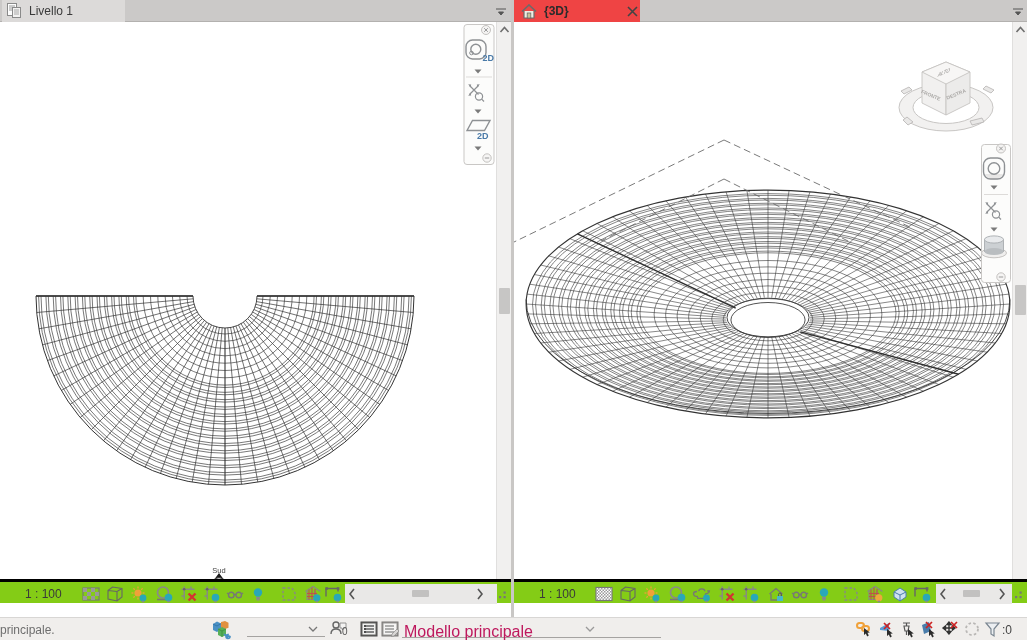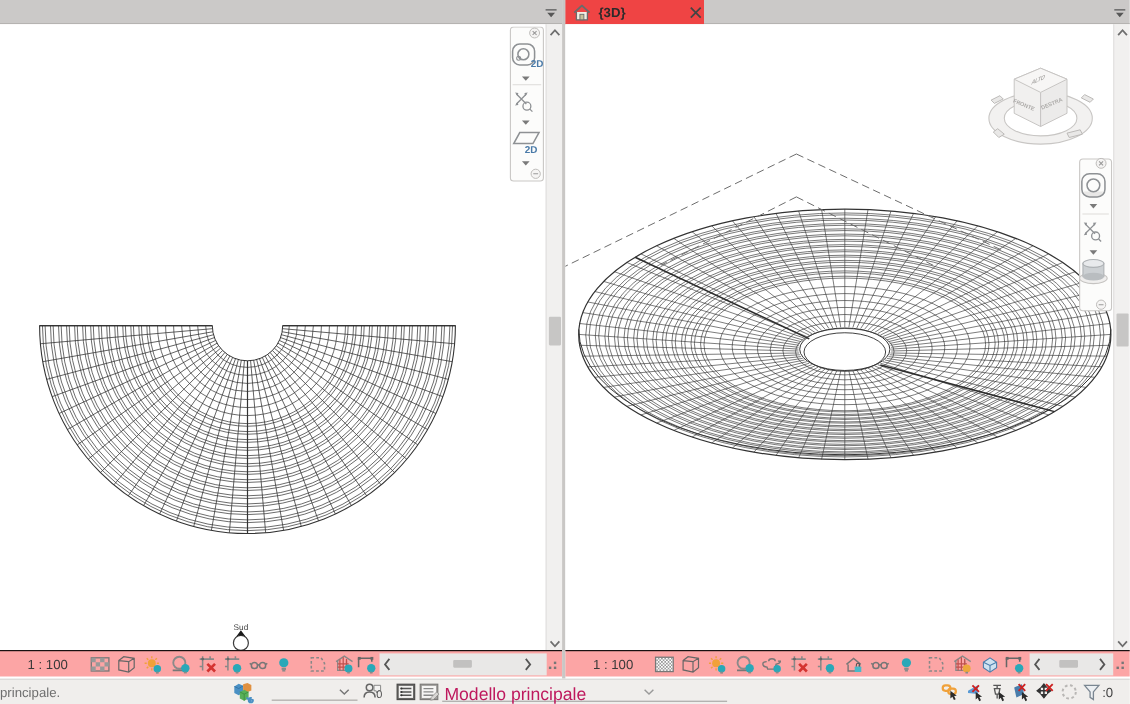--- a/index.html
+++ b/index.html
@@ -1,25 +1,41 @@
 <!DOCTYPE html>
 <html><head><meta charset="utf-8"><style>
 *{margin:0;padding:0;box-sizing:border-box}
 html,body{width:1027px;height:640px;overflow:hidden;background:#fff;font-family:"Liberation Sans",sans-serif}
 .abs{position:absolute}
 .tabbar{position:absolute;top:0;height:22px;background:#cbc9c8;border-bottom:1px solid #b3b1af}
 .tab{position:absolute;top:0;height:22px;font-size:12px;color:#3a3a3a;line-height:22px}
 .vp{position:absolute;top:22px;height:571px;background:#fff}
 .vsb{position:absolute;top:22px;height:571px;width:15px;background:#f1f0ef;border-left:1px solid #e0dfde}
-.vcb{position:absolute;top:591px;height:24px;background:#fca5a5;border-top:1px solid #000000}
+.vcb{position:absolute;top:579px;height:24px;background:#84cc16;border-top:3px solid #000000}
 .scale{position:absolute;left:25px;top:5px;font-size:12px;color:#3a3a3a}
 .sb{position:absolute;top:617px;left:0;width:1027px;height:23px;background:#f0eeec;border-top:1px solid #d8d6d4}
 </style></head><body>
 
 <div class="tabbar" style="left:0;width:511px">
+ <div class="tab" style="left:2px;width:123px;background:#dcdad9;padding-left:27px">Livello 1
+  <svg width="15" height="16" style="position:absolute;left:5px;top:3px">
+        <rect x="0.5" y="0.5" width="9" height="12" fill="#fdfdfd" stroke="#8a8a8a"></rect>
+        <g stroke="#999" stroke-width="1">
+          <line x1="2" y1="3" x2="8" y2="3"></line>
+          <line x1="2" y1="5" x2="8" y2="5"></line>
+          <line x1="2" y1="7" x2="8" y2="7"></line>
+        </g>
+        <rect x="5.5" y="4.5" width="8" height="10" fill="#f3f2f1" stroke="#8a8a8a"></rect>
+        <g stroke="#aaa" stroke-width="1">
+          <line x1="7" y1="7" x2="12" y2="7"></line>
+          <line x1="7" y1="9" x2="12" y2="9"></line>
+          <line x1="7" y1="11" x2="12" y2="11"></line>
+        </g>
+      </svg>
+ </div>
  <svg width="12" height="8" style="position:absolute;left:495px;top:8px">
       <path d="M1 1h10M3.5 4l2.5 3 2.5-3z" fill="#555" stroke="#555" stroke-width="1"></path>
     </svg>
 </div>
 
 <div class="vp" style="left:0;width:496px">
  <svg width="496" height="571">
       <path d="M263.0 274.0A38.0 38.0 0 0 1 187.0 274.0" stroke="#333333" stroke-width="0.66" fill="none"></path>
 <path d="M270.3 274.0A45.3 45.3 0 0 1 179.7 274.0" stroke="#333333" stroke-width="0.66" fill="none"></path>
 <path d="M277.6 274.0A52.6 52.6 0 0 1 172.4 274.0" stroke="#333333" stroke-width="0.66" fill="none"></path>

